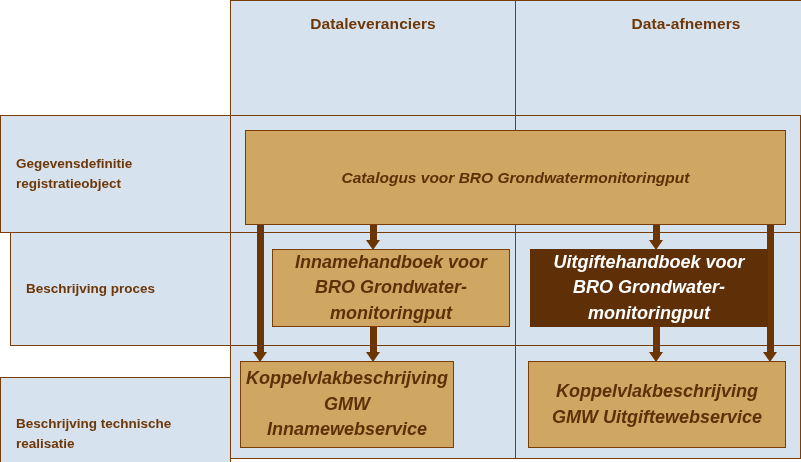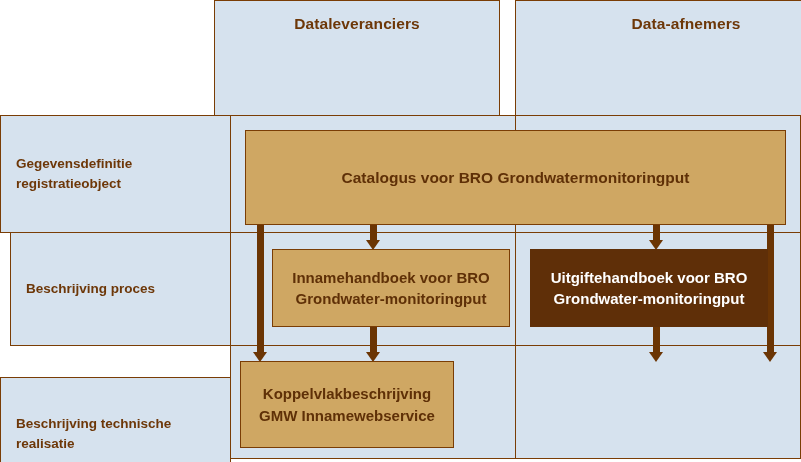--- a/index.html
+++ b/index.html
@@ -41,23 +41,24 @@
     max-width:200px;
   }
   
   .box{
     position:absolute;
     box-sizing:border-box;
     display:flex;align-items:center;justify-content:center;
     text-align:center;
     border:1.5px solid #7a3d05;
     z-index:4;
+    font-style:italic;
   }
   .box .txt{
-    font-size:15px;font-weight:bold;
+    font-size:18px;font-weight:bold;
     line-height:1.42;
     padding:0 8px;
   }
   .box.tan{ background:#cfa763; }
   .box.tan .txt{ color:#5f3007; }
   .box.dark{ background:#5f2f08; border-color:#5f2f08; }
   .box.dark .txt{ color:#ffffff; }
   .box.wide .txt{ font-size:15.5px; }
   
   .arrow{
@@ -77,21 +78,21 @@
     border-left:7.5px solid transparent;
     border-right:7.5px solid transparent;
     border-top:10px solid #6b3504;
   }
 </style>
 </head>
 <body>
 
 <div id="diagram">
 
-  <div class="cell hdr-cell" style="left:214px;top:0px;width:286px;height:116px;">
+  <div class="cell hdr-cell" style="left:230px;top:0px;width:286px;height:116px;">
     <span class="txt">Dataleveranciers</span>
   </div>
   <div class="cell hdr-cell" style="left:515px;top:0px;width:342px;height:116px;">
     <span class="txt">Data-afnemers</span>
   </div>
 
   <div class="cell row-cell" style="left:0px;top:115px;width:231px;height:118px;">
     <span class="txt">Gegevensdefinitie registratieobject</span>
   </div>
   <div class="cell" style="left:230px;top:115px;width:286px;height:118px;"></div>
@@ -148,14 +149,17 @@
   </div>
 
   <div class="box dark" style="left:530px;top:249px;width:238px;height:78px;">
     <span class="txt">Uitgiftehandboek voor BRO Grondwater-monitoringput</span>
   </div>
 
   <div class="box tan" style="left:240px;top:361px;width:214px;height:87px;">
     <span class="txt">Koppelvlakbeschrijving GMW Innamewebservice</span>
   </div>
 
+  <div class="box tan" style="left:528px;top:361px;width:258px;height:87px;">
+    <span class="txt">Koppelvlakbeschrijving GMW Uitgiftewebservice</span>
+  </div>
 
 </div>
 
 </body></html>

